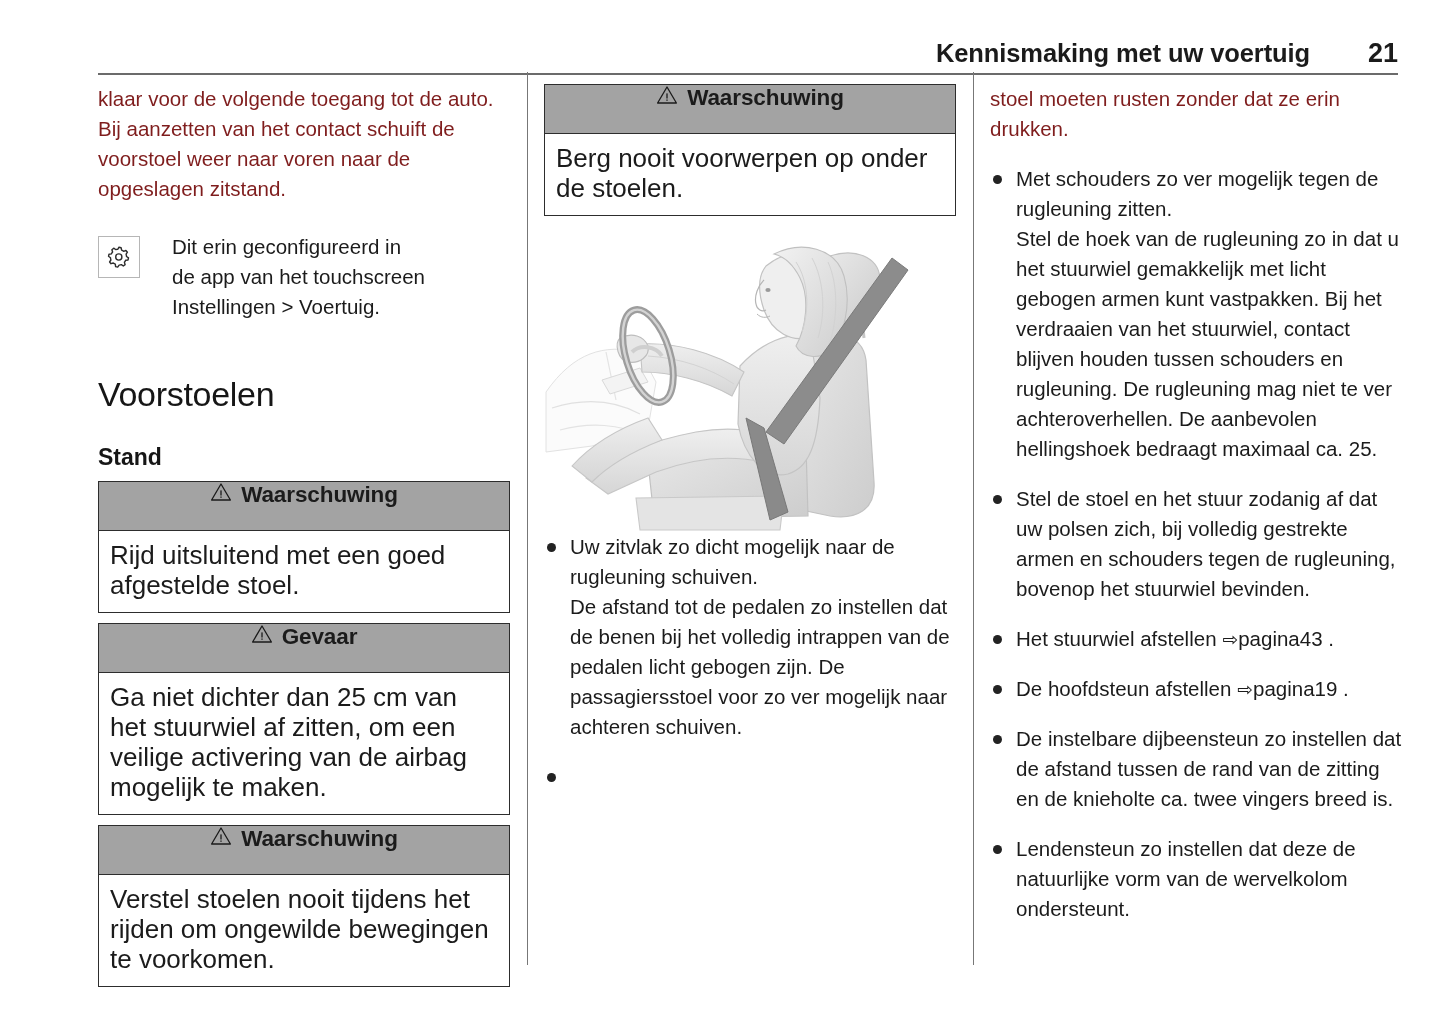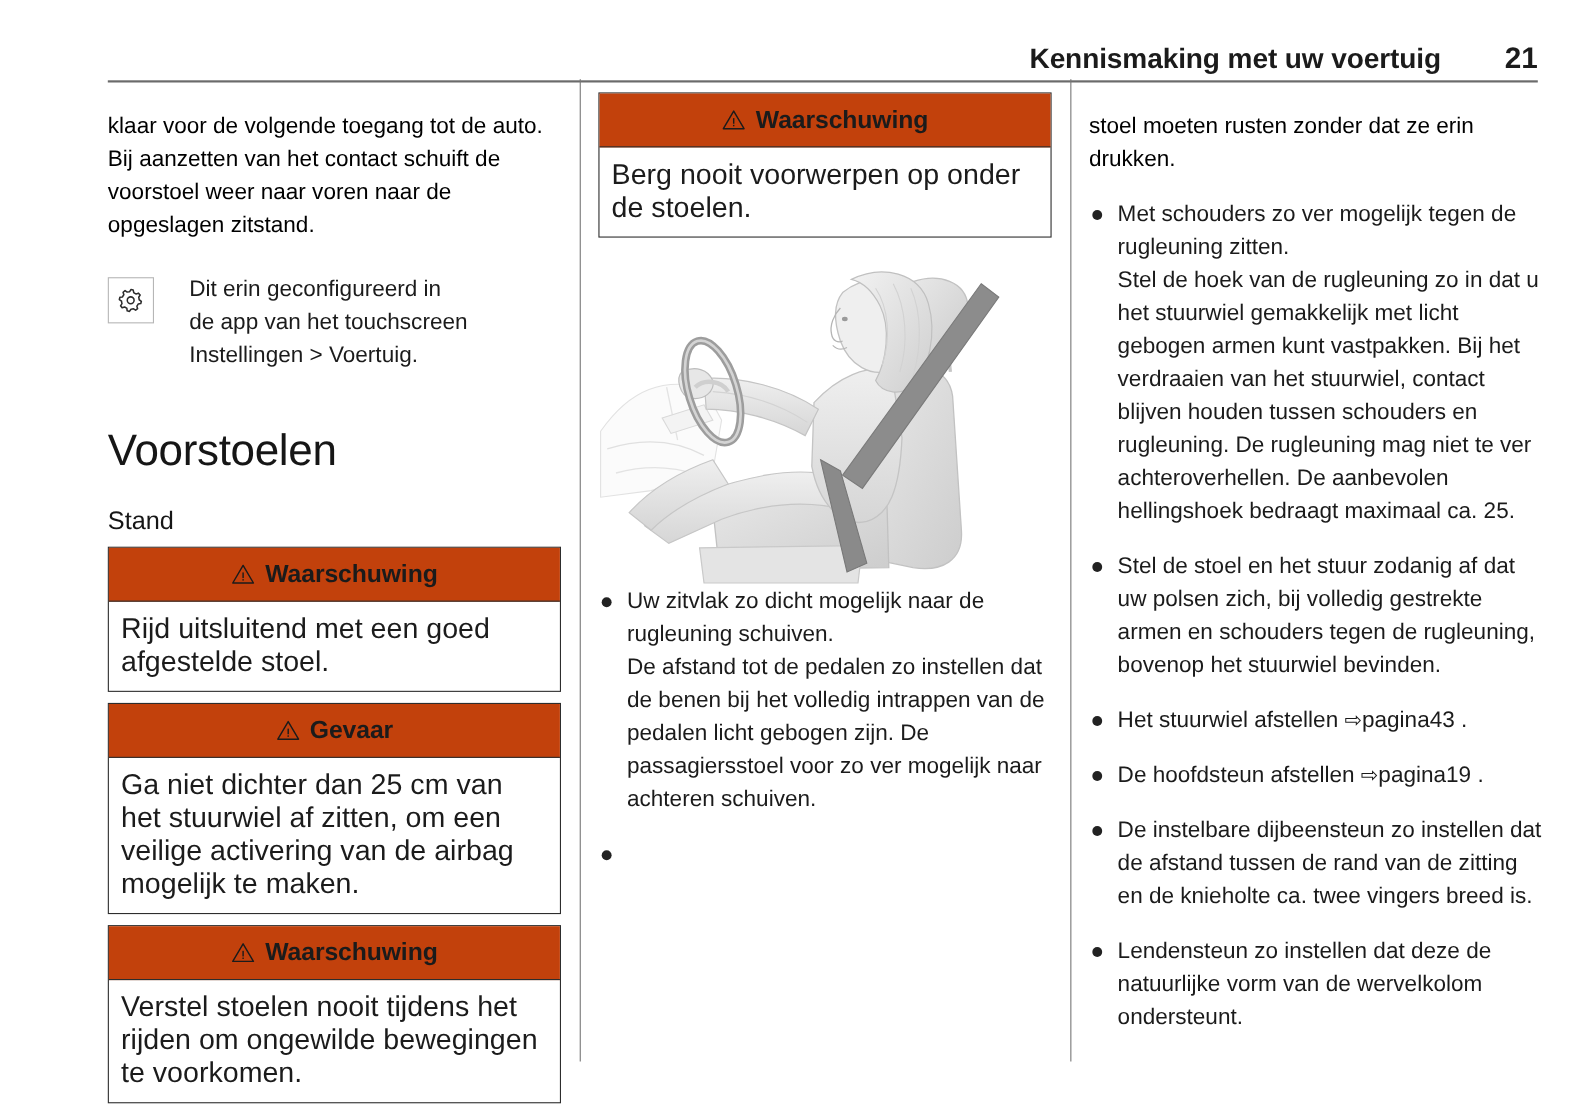--- a/index.html
+++ b/index.html
@@ -76,22 +76,22 @@
     height: 893px;
     background: #777;
   }
   .rule-1 { left: 429px; }
   .rule-2 { left: 875px; }
 
   
   .p {
     font-size: 20.5px;
     line-height: 30px;
-    margin: 16px 0 0 0;
-    color: #000000;
+    margin: 0 0 0 0;
+    color: #7f1d1d;
   }
 
   
   .note {
     display: flex;
     margin-top: 28px;
     align-items: flex-start;
   }
   .note-iconbox {
     width: 42px; height: 42px;
@@ -104,48 +104,47 @@
   }
   .note-body {
     margin-left: 32px;
     font-size: 20.5px;
     line-height: 30px;
   }
   .note-path { font-weight: normal; }
 
   
   .h1 {
-    font-size: 40px;
+    font-size: 34px;
     font-weight: normal;
     letter-spacing: -0.3px;
     margin: 49px 0 0 0;
     line-height: 46px;
     color: #161616;
   }
   .h2 {
     font-size: 23px;
-    font-weight: normal;
+    font-weight: bold;
     margin: 26px 0 0 0;
     line-height: 28px;
     color: #161616;
   }
 
   
   .alert {
     margin-top: 10px;
     border: 1px solid #2d2d2d;
     width: 412px;
     background: #ffffff;
   }
   .alert-head {
-    background: #c2410c;
+    background: #a3a3a3;
     border-bottom: 1px solid #2d2d2d;
     height: 49px;
     display: flex;
-    align-items: center;
     justify-content: center;
     gap: 9px;
   }
   .alert-head-label {
     font-size: 22.5px;
     font-weight: bold;
     color: #1b1b1b;
     letter-spacing: -0.1px;
   }
   .alert-body {

